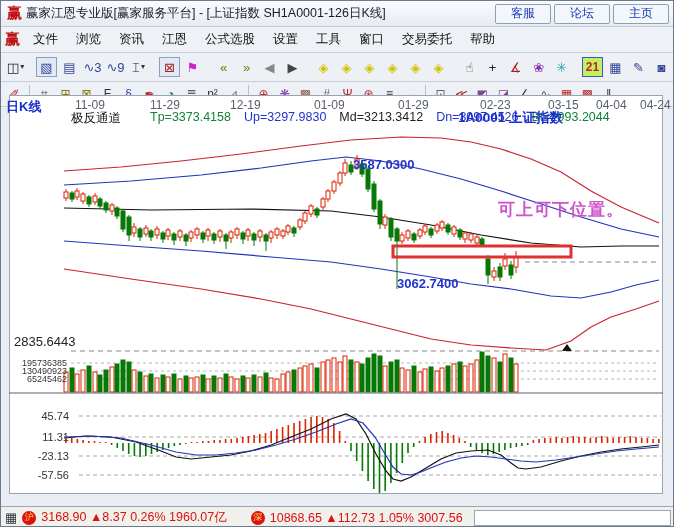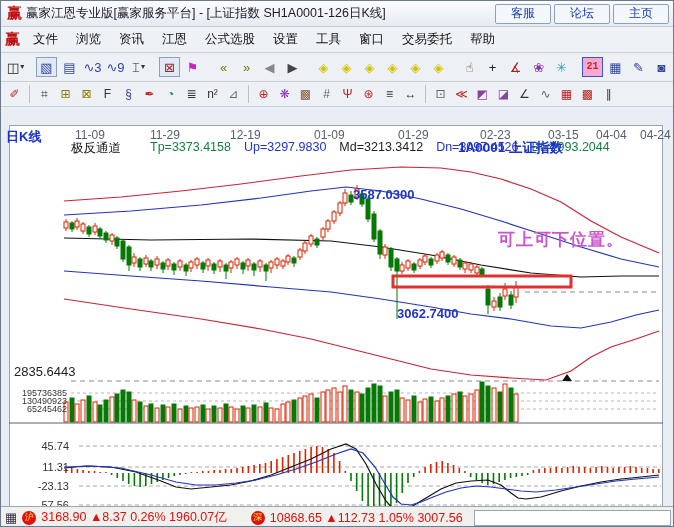--- a/index.html
+++ b/index.html
@@ -18,25 +18,25 @@
   .menubar{height:26px;display:flex;align-items:center;background:#eef1f6;border-bottom:1px solid #c9cfd8;padding:0 2px;}
   .menu-item{padding:3px 9px;color:#111;white-space:nowrap;font-size:12.5px;}
   
   .toolbar{display:flex;align-items:center;background:#edf0f5;border-bottom:1px solid #c9cfd8;padding:0 3px;}
   .toolbar.row1{height:29px;}
   .toolbar.row2{height:25px;}
   .tbicon{min-width:21px;height:20px;display:flex;align-items:center;justify-content:center;
     font-size:13px;margin:0 1px;border:1px solid transparent;line-height:1;}
   .row2 .tbicon{min-width:19px;height:18px;font-size:12px;}
   .tbicon.pressed{border:1px solid #8aa0bc;background:#e0e9f4;}
-  .tbicon.boxed{border:1px solid #3a57c0;font-size:10px;font-weight:bold;background:#f9a8d4;font-family:Liberation Mono, monospace;}
+  .tbicon.boxed{border:1px solid #3a57c0;font-size:12px;font-weight:bold;background:#bef264;}
   .tbdiv{width:1px;height:18px;background:#b9c1cc;margin:0 4px;}
   .caret{font-size:8px;color:#333;margin-left:1px;}
   
-  .chartpanel{position:absolute;left:0;top:124px;width:578px;height:399px;}
+  .chartpanel{position:absolute;left:0;top:94px;width:578px;height:399px;}
   .panel-bg{position:absolute;left:8px;top:0;width:654px;height:399px;background:#fff;border:1px solid #98a4b4;}
   #chart-svg{position:absolute;left:0;top:0;pointer-events:none;}
   .ov{position:absolute;white-space:nowrap;}
   .period-label{left:5px;top:3px;color:#1a2fd0;font-weight:bold;font-size:13px;}
   .date-label{font-size:12px;color:#55606e;top:3px;}
   .ind-row{left:70px;top:15px;display:flex;gap:13px;font-size:12.5px;}
   .ind-name{color:#111;margin-right:16px;}
   .ind-tp,.ind-bt{color:#15803d;}
   .ind-up,.ind-dn{color:#2233cc;}
   .ind-md{color:#222;}

